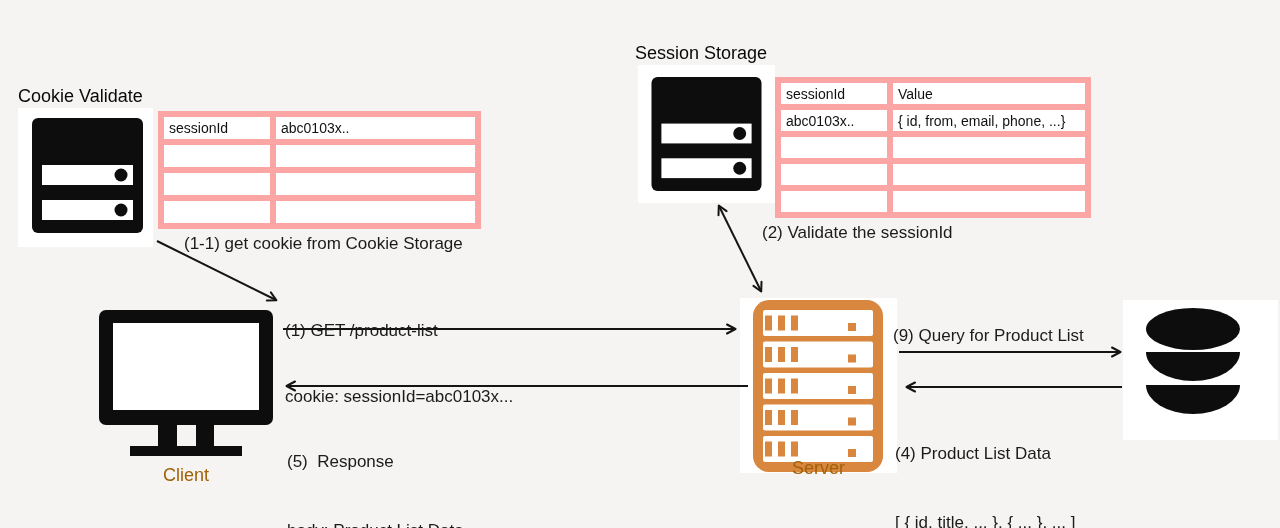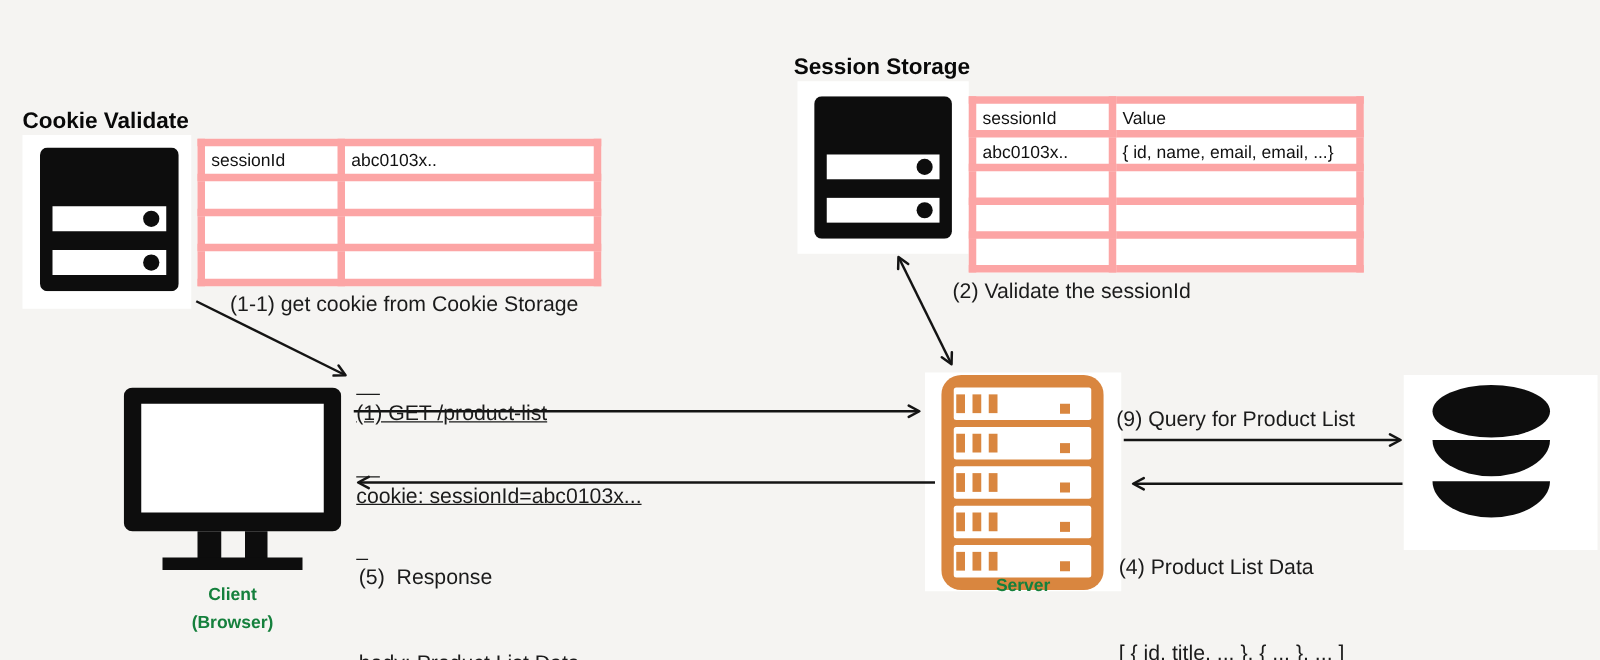--- a/index.html
+++ b/index.html
@@ -10,29 +10,29 @@
     background: #f5f4f2;
     font-family: "Liberation Sans", sans-serif;
     color: #161616;
     overflow: hidden;
   }
   .abs { position: absolute; }
   .plate { position: absolute; background: #ffffff; }
   .group-title {
     position: absolute;
     font-size: 18px;
-    font-weight: 700;
+    font-weight: 400;
     color: #090909;
     white-space: nowrap;
   }
   .node-label {
     position: absolute;
-    font-size: 14px;
-    font-weight: 700;
-    color: #15803d;
+    font-size: 18px;
+    font-weight: 400;
+    color: #a16207;
     text-align: center;
     line-height: 22px;
   }
   .flow-label {
     position: absolute;
     font-size: 17px;
     line-height: 22px;
     color: #1b1b1b;
     white-space: pre-wrap;
   }
@@ -121,21 +121,21 @@
         <col style="width:112px">
         <col style="width:198px">
       </colgroup>
     <tbody>
         <tr>
       <td>sessionId</td>
       <td>Value</td>
     </tr>
     <tr>
       <td>abc0103x..</td>
-      <td>{ id, name, email, email, ...}</td>
+      <td>{ id, from, email, phone, ...}</td>
     </tr>
     <tr>
       <td></td>
       <td></td>
     </tr>
     <tr>
       <td></td>
       <td></td>
     </tr>
     <tr>
@@ -147,21 +147,20 @@
 
   <svg class="icon-svg abs" style="left:99px; top:310px;" width="174" height="146" viewBox="0 0 174 146">
     <rect x="0" y="0" width="174" height="115" rx="7" fill="#0d0d0d"></rect>
     <rect x="14" y="13" width="146" height="87" fill="#ffffff"></rect>
     <rect x="59" y="115" width="19" height="24" fill="#0d0d0d"></rect>
     <rect x="97" y="115" width="18" height="24" fill="#0d0d0d"></rect>
     <rect x="31" y="136" width="112" height="10" fill="#0d0d0d"></rect>
   </svg>
   <div class="node-label" style="left:99px; top:464px; width:174px;">
     <div>Client</div>
-    <div>(Browser)</div>
   </div>
 
   <div class="plate" style="left:740px; top:298px; width:157px; height:175px;">
     <svg class="icon-svg" style="position:absolute; left:13px; top:2px;" width="130" height="172" viewBox="0 0 130 172">
       <rect x="0" y="0" width="130" height="172" rx="16" fill="#d9863f"></rect>
       <g>
         <rect x="10" y="10" width="110" height="26" rx="2" fill="#ffffff"></rect>
         <rect x="12" y="15.5" width="7" height="15" fill="#d9863f"></rect>
         <rect x="25" y="15.5" width="7" height="15" fill="#d9863f"></rect>
         <rect x="38" y="15.5" width="7" height="15" fill="#d9863f"></rect>
@@ -216,21 +215,21 @@
     <path d="M157,241 L276,300" stroke="#141414" stroke-width="2" fill="none" marker-end="url(#ah)"></path>
     <path d="M283,329 L735,329" stroke="#141414" stroke-width="2" fill="none" marker-end="url(#ah)"></path>
     <path d="M719,206 L761,291" stroke="#141414" stroke-width="2" fill="none" marker-start="url(#ah)" marker-end="url(#ah)"></path>
     <path d="M899,352 L1120,352" stroke="#141414" stroke-width="2" fill="none" marker-end="url(#ah)"></path>
     <path d="M1122,387 L907,387" stroke="#141414" stroke-width="2" fill="none" marker-end="url(#ah)"></path>
     <path d="M748,386 L287,386" stroke="#141414" stroke-width="2" fill="none" marker-end="url(#ah)"></path>
   </svg>
 
   <div class="flow-label" style="left:184px; top:233px;">(1-1) get cookie from Cookie Storage</div>
 
-  <div class="flow-label" style="left:285px; top:276px;text-decoration:underline;">
+  <div class="flow-label" style="left:285px; top:276px;">
     <div>(1) GET /product-list</div>
     <div>cookie: sessionId=abc0103x...</div>
   </div>
 
   <div class="flow-label" style="left:762px; top:222px;">(2) Validate the sessionId</div>
 
   <div class="flow-label" style="left:893px; top:325px;">(9) Query for Product List</div>
 
   <div class="flow-label" style="left:895px; top:396px; line-height:23px;">
     <div>(4) Product List Data</div>

